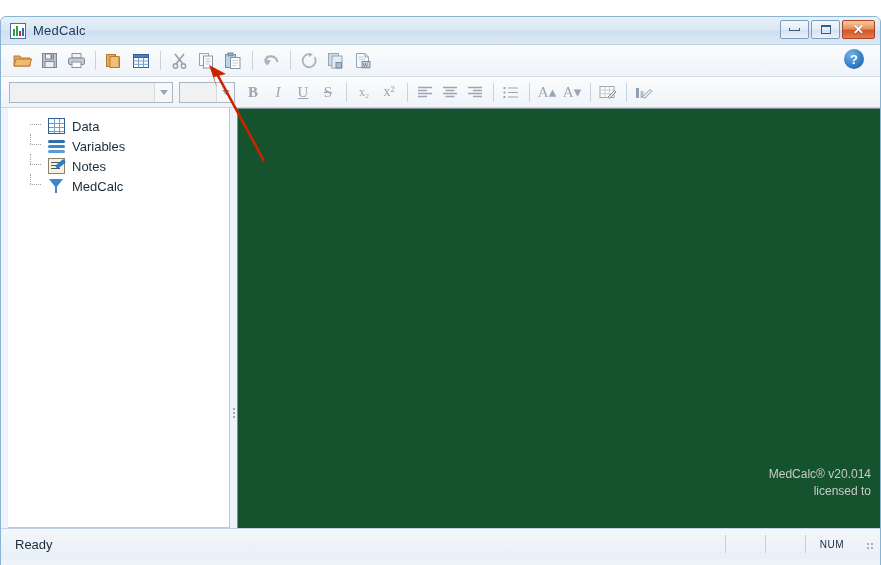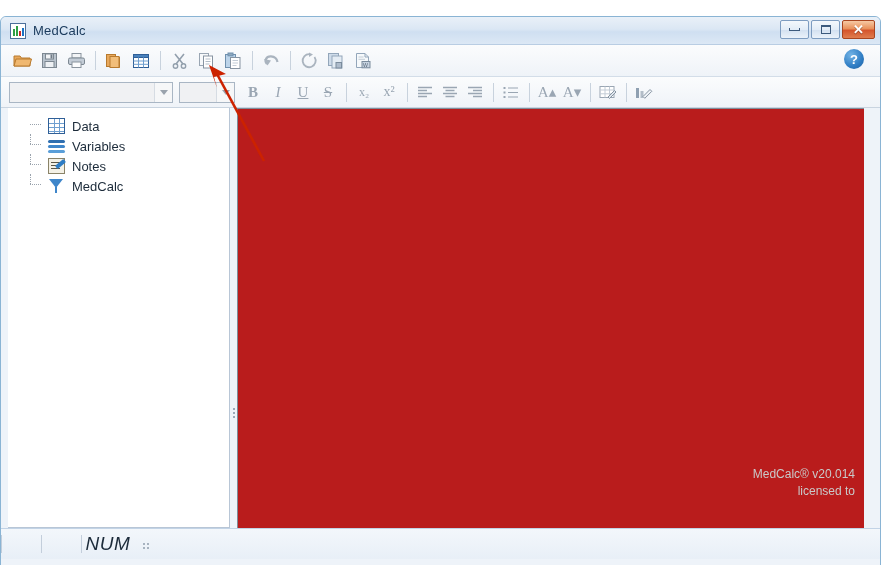--- a/index.html
+++ b/index.html
@@ -290,26 +290,26 @@
   }
   .splitter .grip {
     position: absolute;
     left: 3px; top: 300px;
     width: 2px; height: 2px;
     background: #9aa8b8;
     box-shadow: 0 4px 0 #9aa8b8, 0 8px 0 #9aa8b8;
   }
   .mdi {
     flex: 1;
-    background: #b91c1c;
+    background: #14532d;
     border: 1px solid #7f8c99;
     border-right: none; border-bottom: none;
     box-sizing: border-box;
     position: relative;
-    margin-right: 16px;
+    margin-right: 0;
   }
   .watermark {
     position: absolute;
     right: 9px; bottom: 28px;
     text-align: right;
     color: #c9c9c9;
     font-size: 12px;
     line-height: 17px;
   }
 
@@ -325,23 +325,22 @@
   .status-ready {
     font-size: 13px;
     color: #1c2b3a;
     padding-left: 14px;
     flex: 1;
   }
   .status-pane {
     width: 39px; height: 18px;
     border-left: 1px solid #c3cedb;
     display: flex; align-items: center; justify-content: center;
-    font-size: 19px;
+    font-size: 10px;
     color: #1c2b3a;
-    font-style: italic;
   }
   .status-pane.num { width: 52px; letter-spacing: .5px; }
   .grip-corner {
     width: 16px; height: 16px;
     position: relative;
     margin-left: 2px; margin-right: 4px;
   }
   .grip-corner::before {
     content:""; position:absolute; right:3px; bottom:3px;
     width:2px; height:2px; background:#a7b3c0;
@@ -611,20 +610,21 @@
 
     <div class="mdi">
       <div class="watermark">
         <div>MedCalc® v20.014</div>
         <div>licensed to</div>
       </div>
     </div>
   </div>
 
   <div class="statusbar">
+    <div class="status-ready">Ready</div>
     <div class="status-pane"></div>
     <div class="status-pane"></div>
     <div class="status-pane num">NUM</div>
     <div class="grip-corner"></div>
   </div>
 
   <svg class="annotation">
     <line x1="263" y1="144" x2="216" y2="57" stroke="#cc2200" stroke-width="2.6"></line>
     <path d="M208 48 L225 57 L213 60 L216 71 Z" fill="#cc2200"></path>
   </svg>

